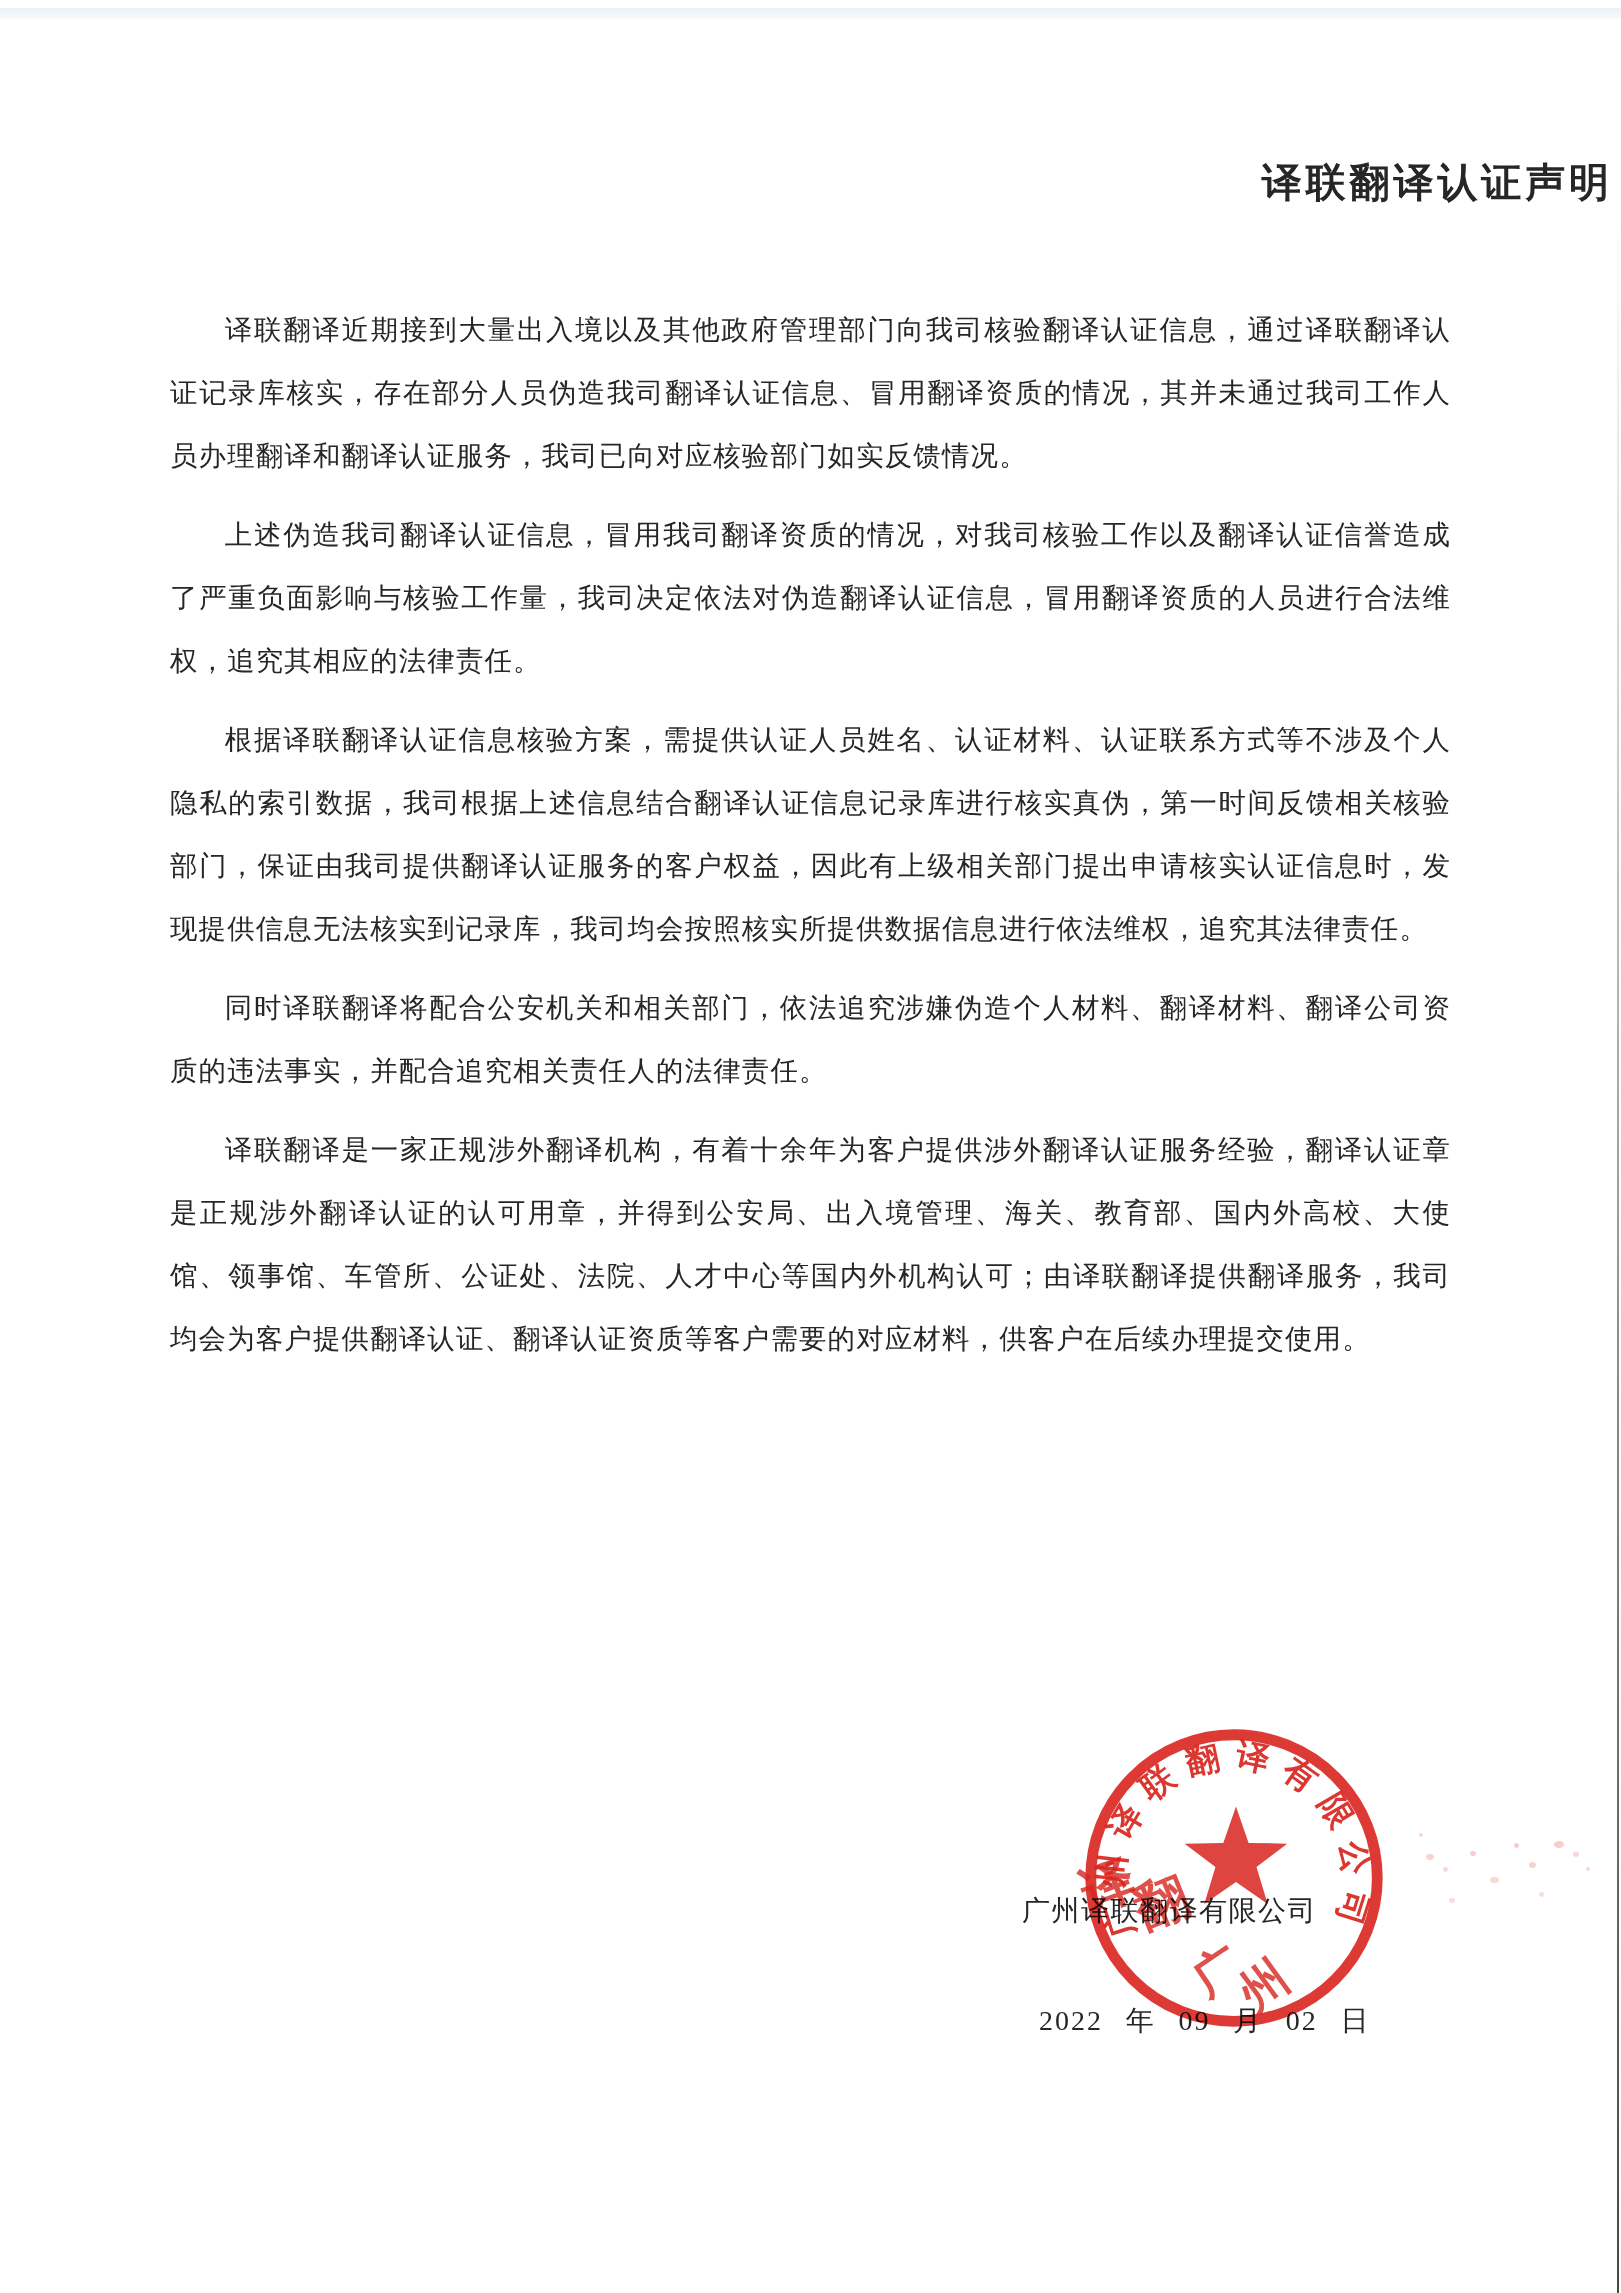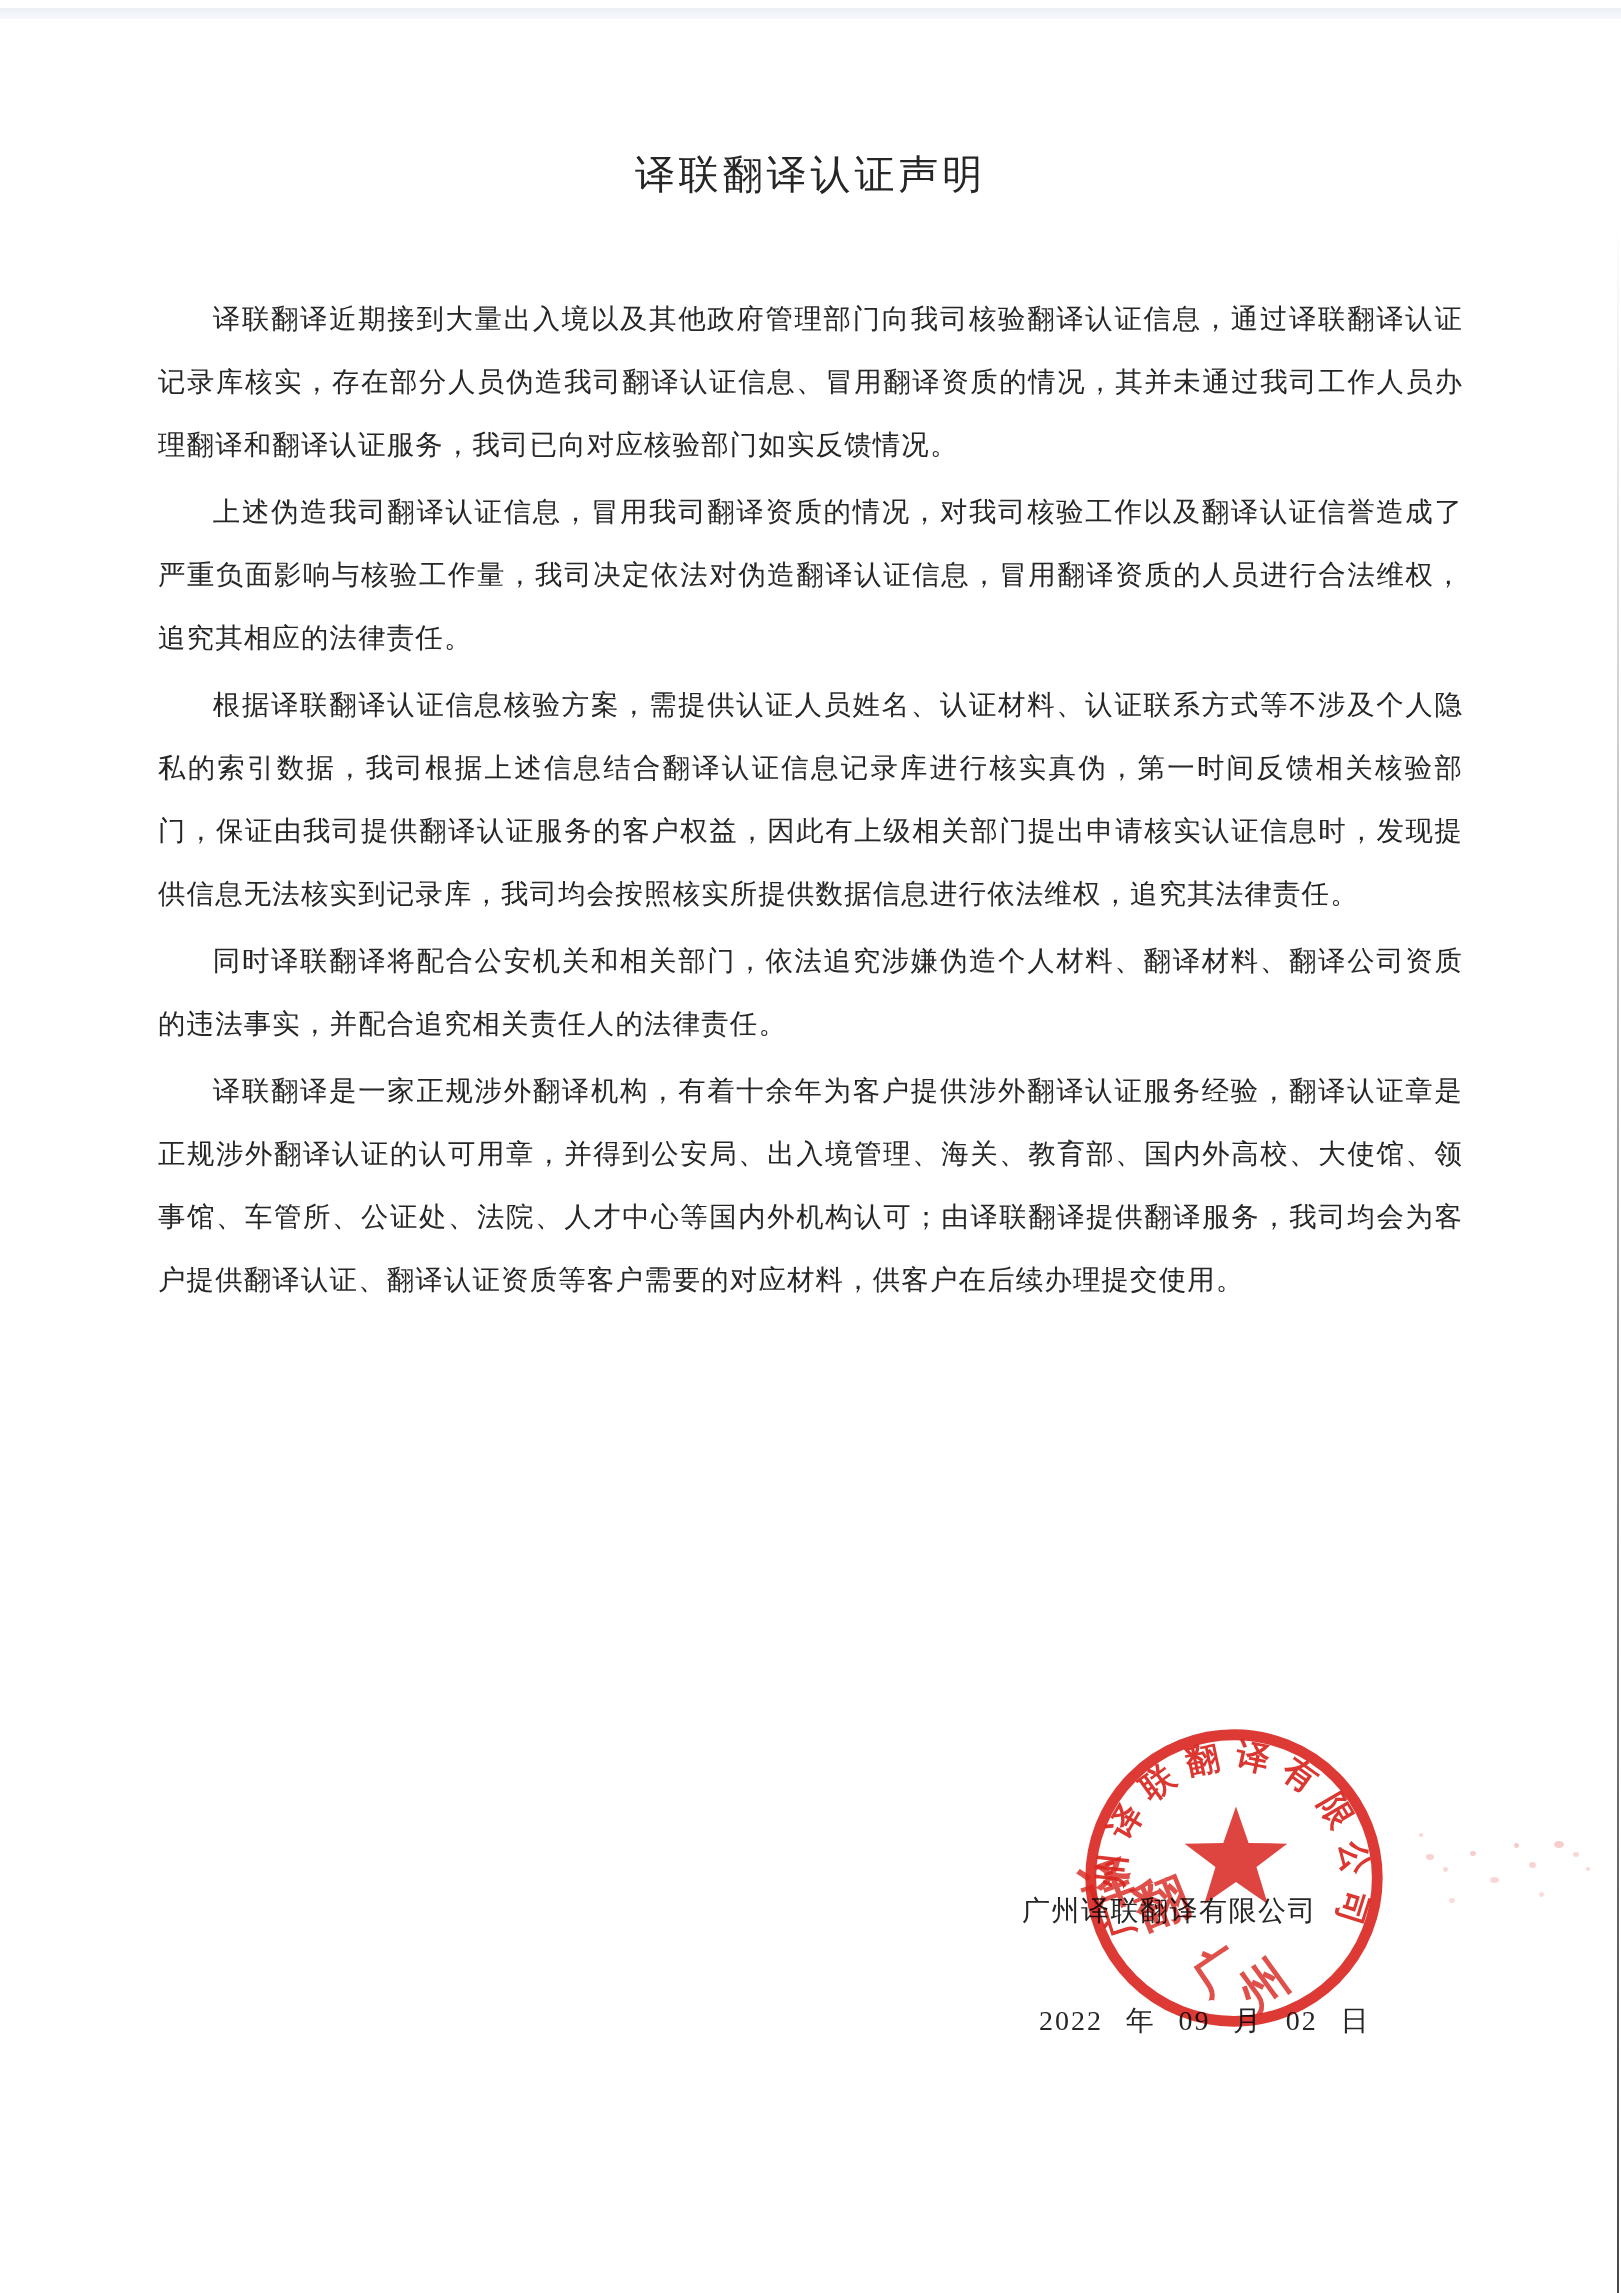--- a/index.html
+++ b/index.html
@@ -9,27 +9,27 @@
     font-family:"Liberation Serif","DejaVu Serif",serif;
     color:var(--ink,#262626);
   }
   
   .scan-top-band{ position:absolute; top:7.8px; left:0; right:0; height:10.8px;
     background:linear-gradient(to bottom,#e9edf5,#f6f8fc); opacity:.85; }
   .scan-right-line{ position:absolute; top:216px; bottom:0; right:2px; width:2px;
     background:linear-gradient(to bottom, rgba(60,60,60,0) 0%, rgba(60,60,60,.25) 25%,
       rgba(45,45,45,.55) 55%, rgba(25,25,25,.8) 100%); }
   
-  .doc-title{ position:absolute; top:147px; left:0; right:0; margin:0;
-    text-align:center; font-size:40px; font-weight:normal; letter-spacing:3.9px; }
+  .doc-title{ position:absolute; top:147px; left:0; right:0; margin:8px;
+    text-align:right; font-size:40px; font-weight:bold; letter-spacing:3.9px; }
   
   .doc-body{ position:absolute; top:284px; left:154px; width:1313px;
     font-size:27.4px; line-height:63px; letter-spacing:1.2px;
     text-align:justify; text-justify:inter-character; }
-  .doc-body p{ margin:4px; text-indent:2em; }
+  .doc-body p{ margin:16px; text-indent:2em;font-family:Liberation Mono, monospace; }
   .lead{ font-weight:bold; }
   
   .sig-company{ position:absolute; left:1022px; top:1892px; font-size:28px; letter-spacing:1.5px; }
   .sig-date{ position:absolute; left:1039px; top:1960px; font-size:28px;
     letter-spacing:2px; word-spacing:13.7px;margin-top:42px; }
   
   .stamp{ position:absolute; left:1076px; top:1721px; width:316px; height:316px;
     mix-blend-mode:multiply; }
   .stamp svg{ display:block; width:100%; height:100%; }
   .seal-ring{ fill:none; stroke:var(--stamp-red,#d9251f); stroke-width:11px; opacity:.9; }

